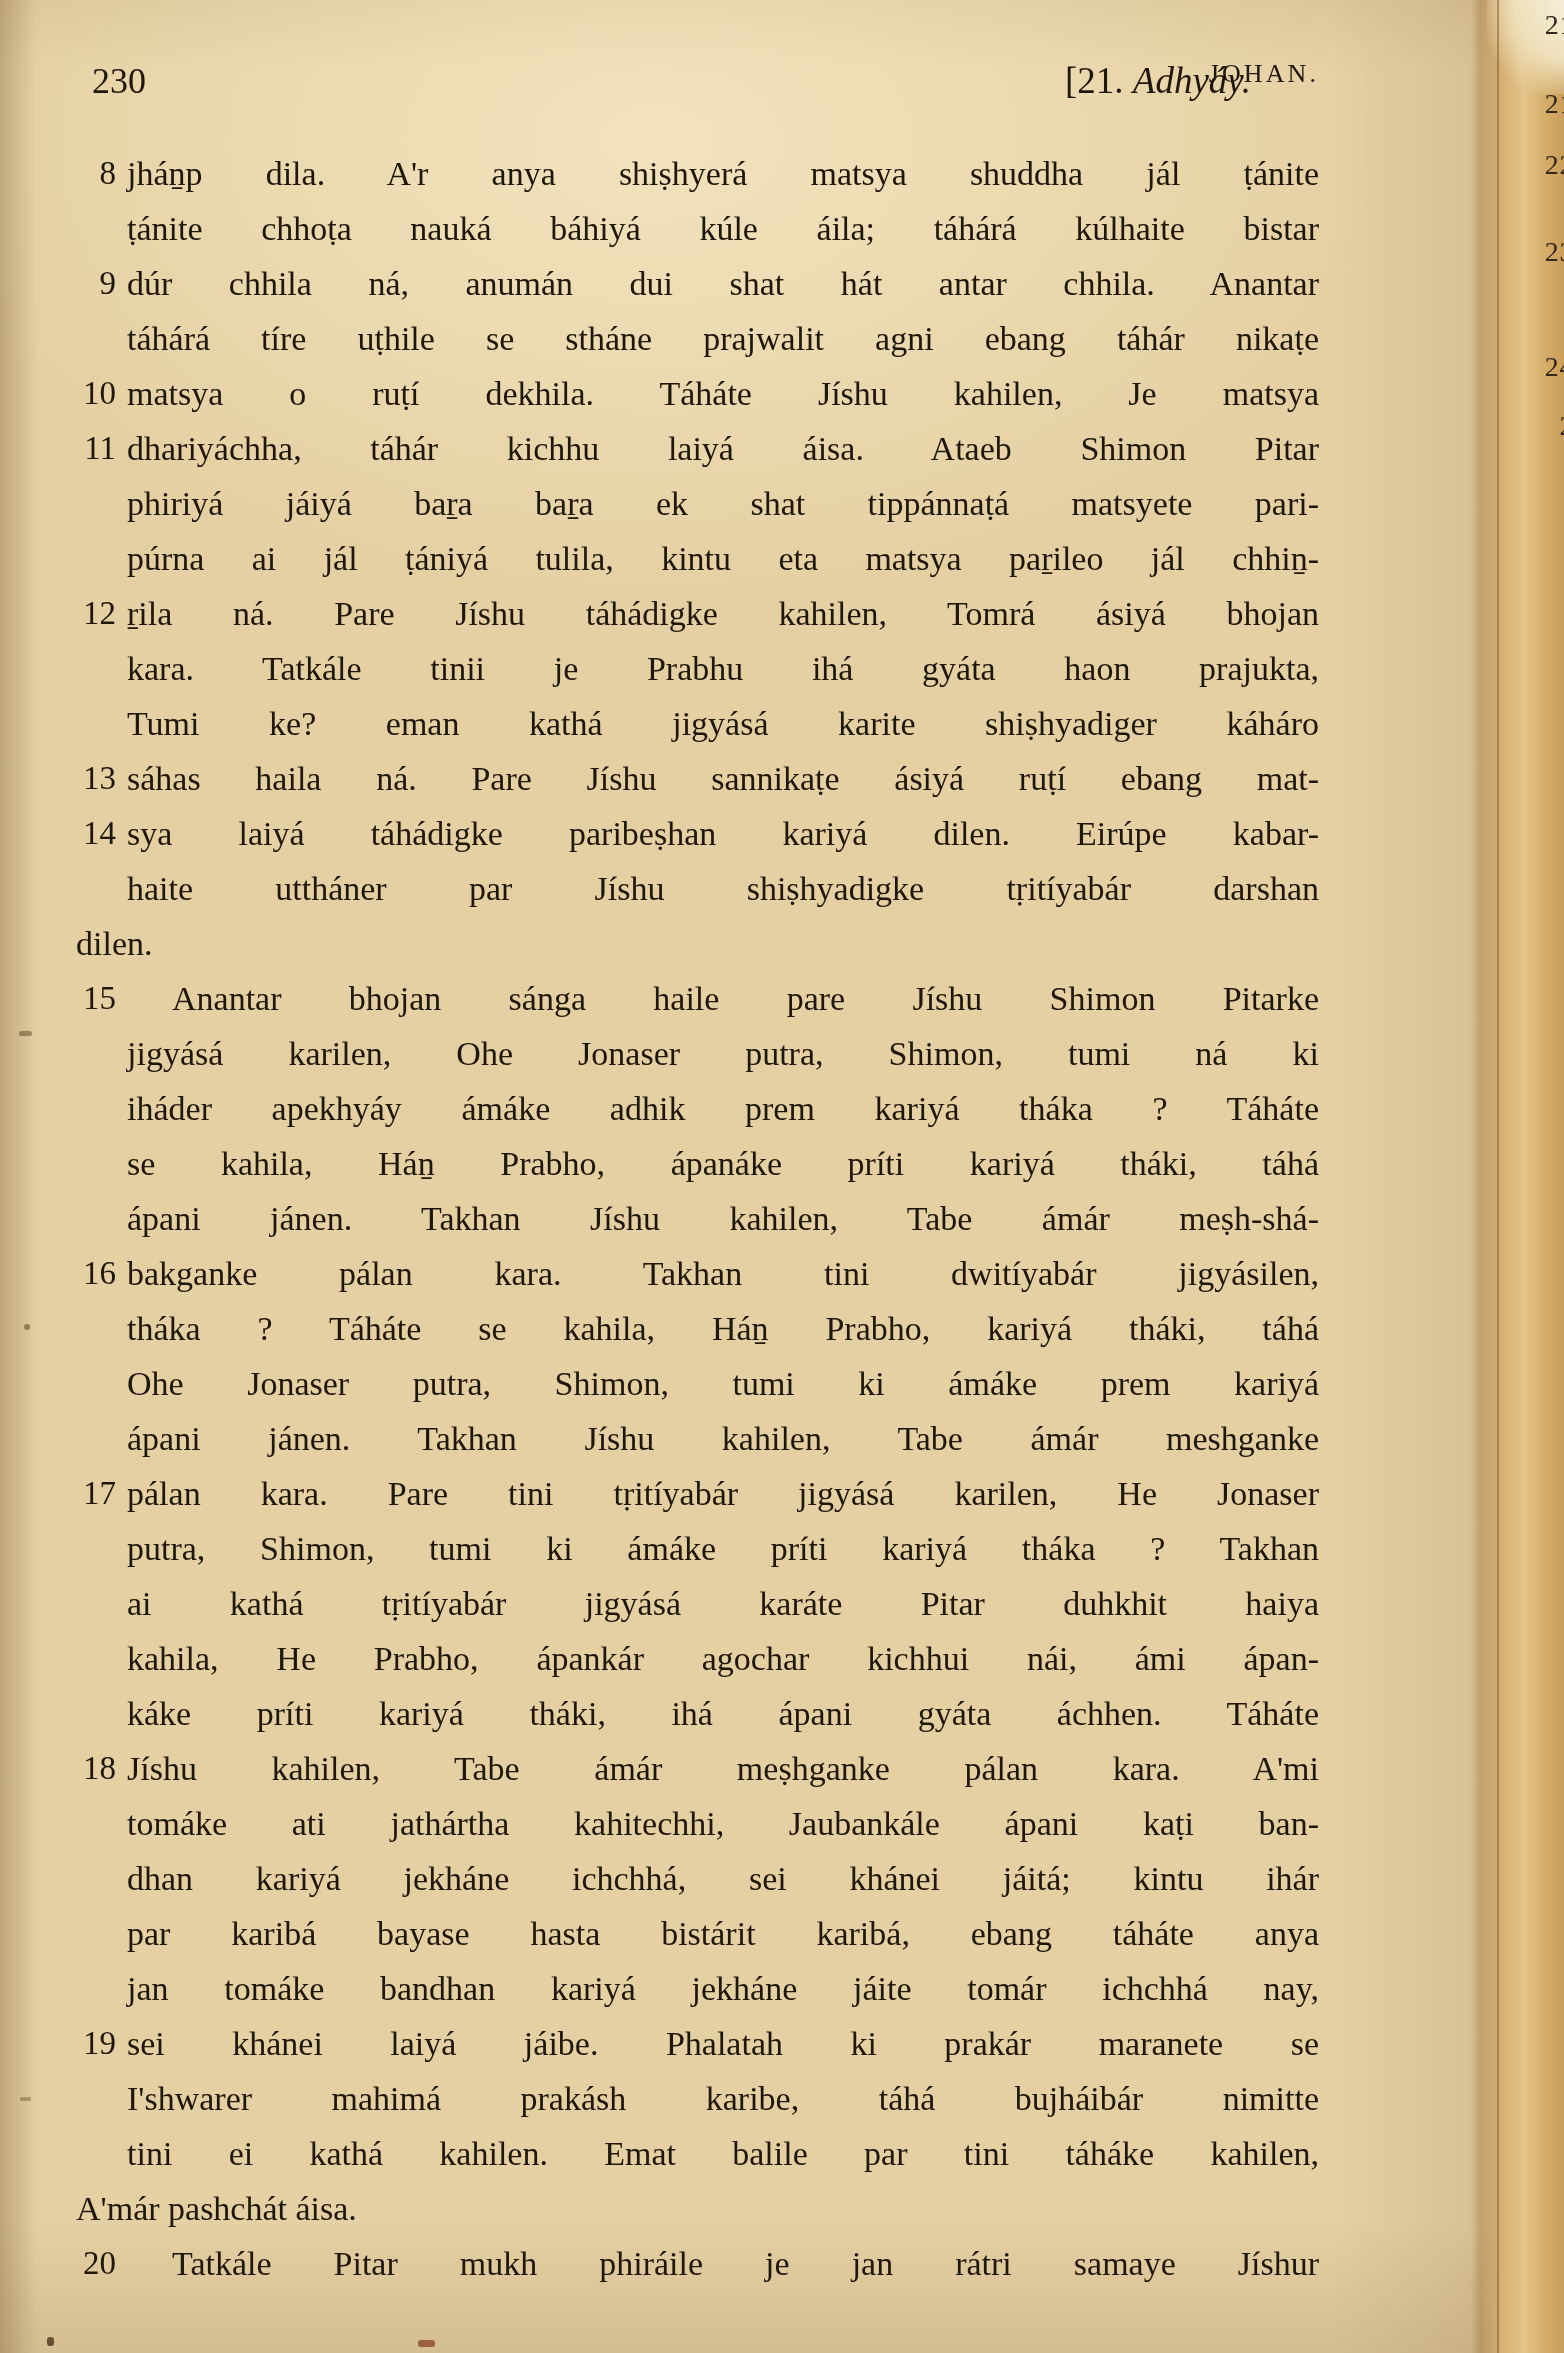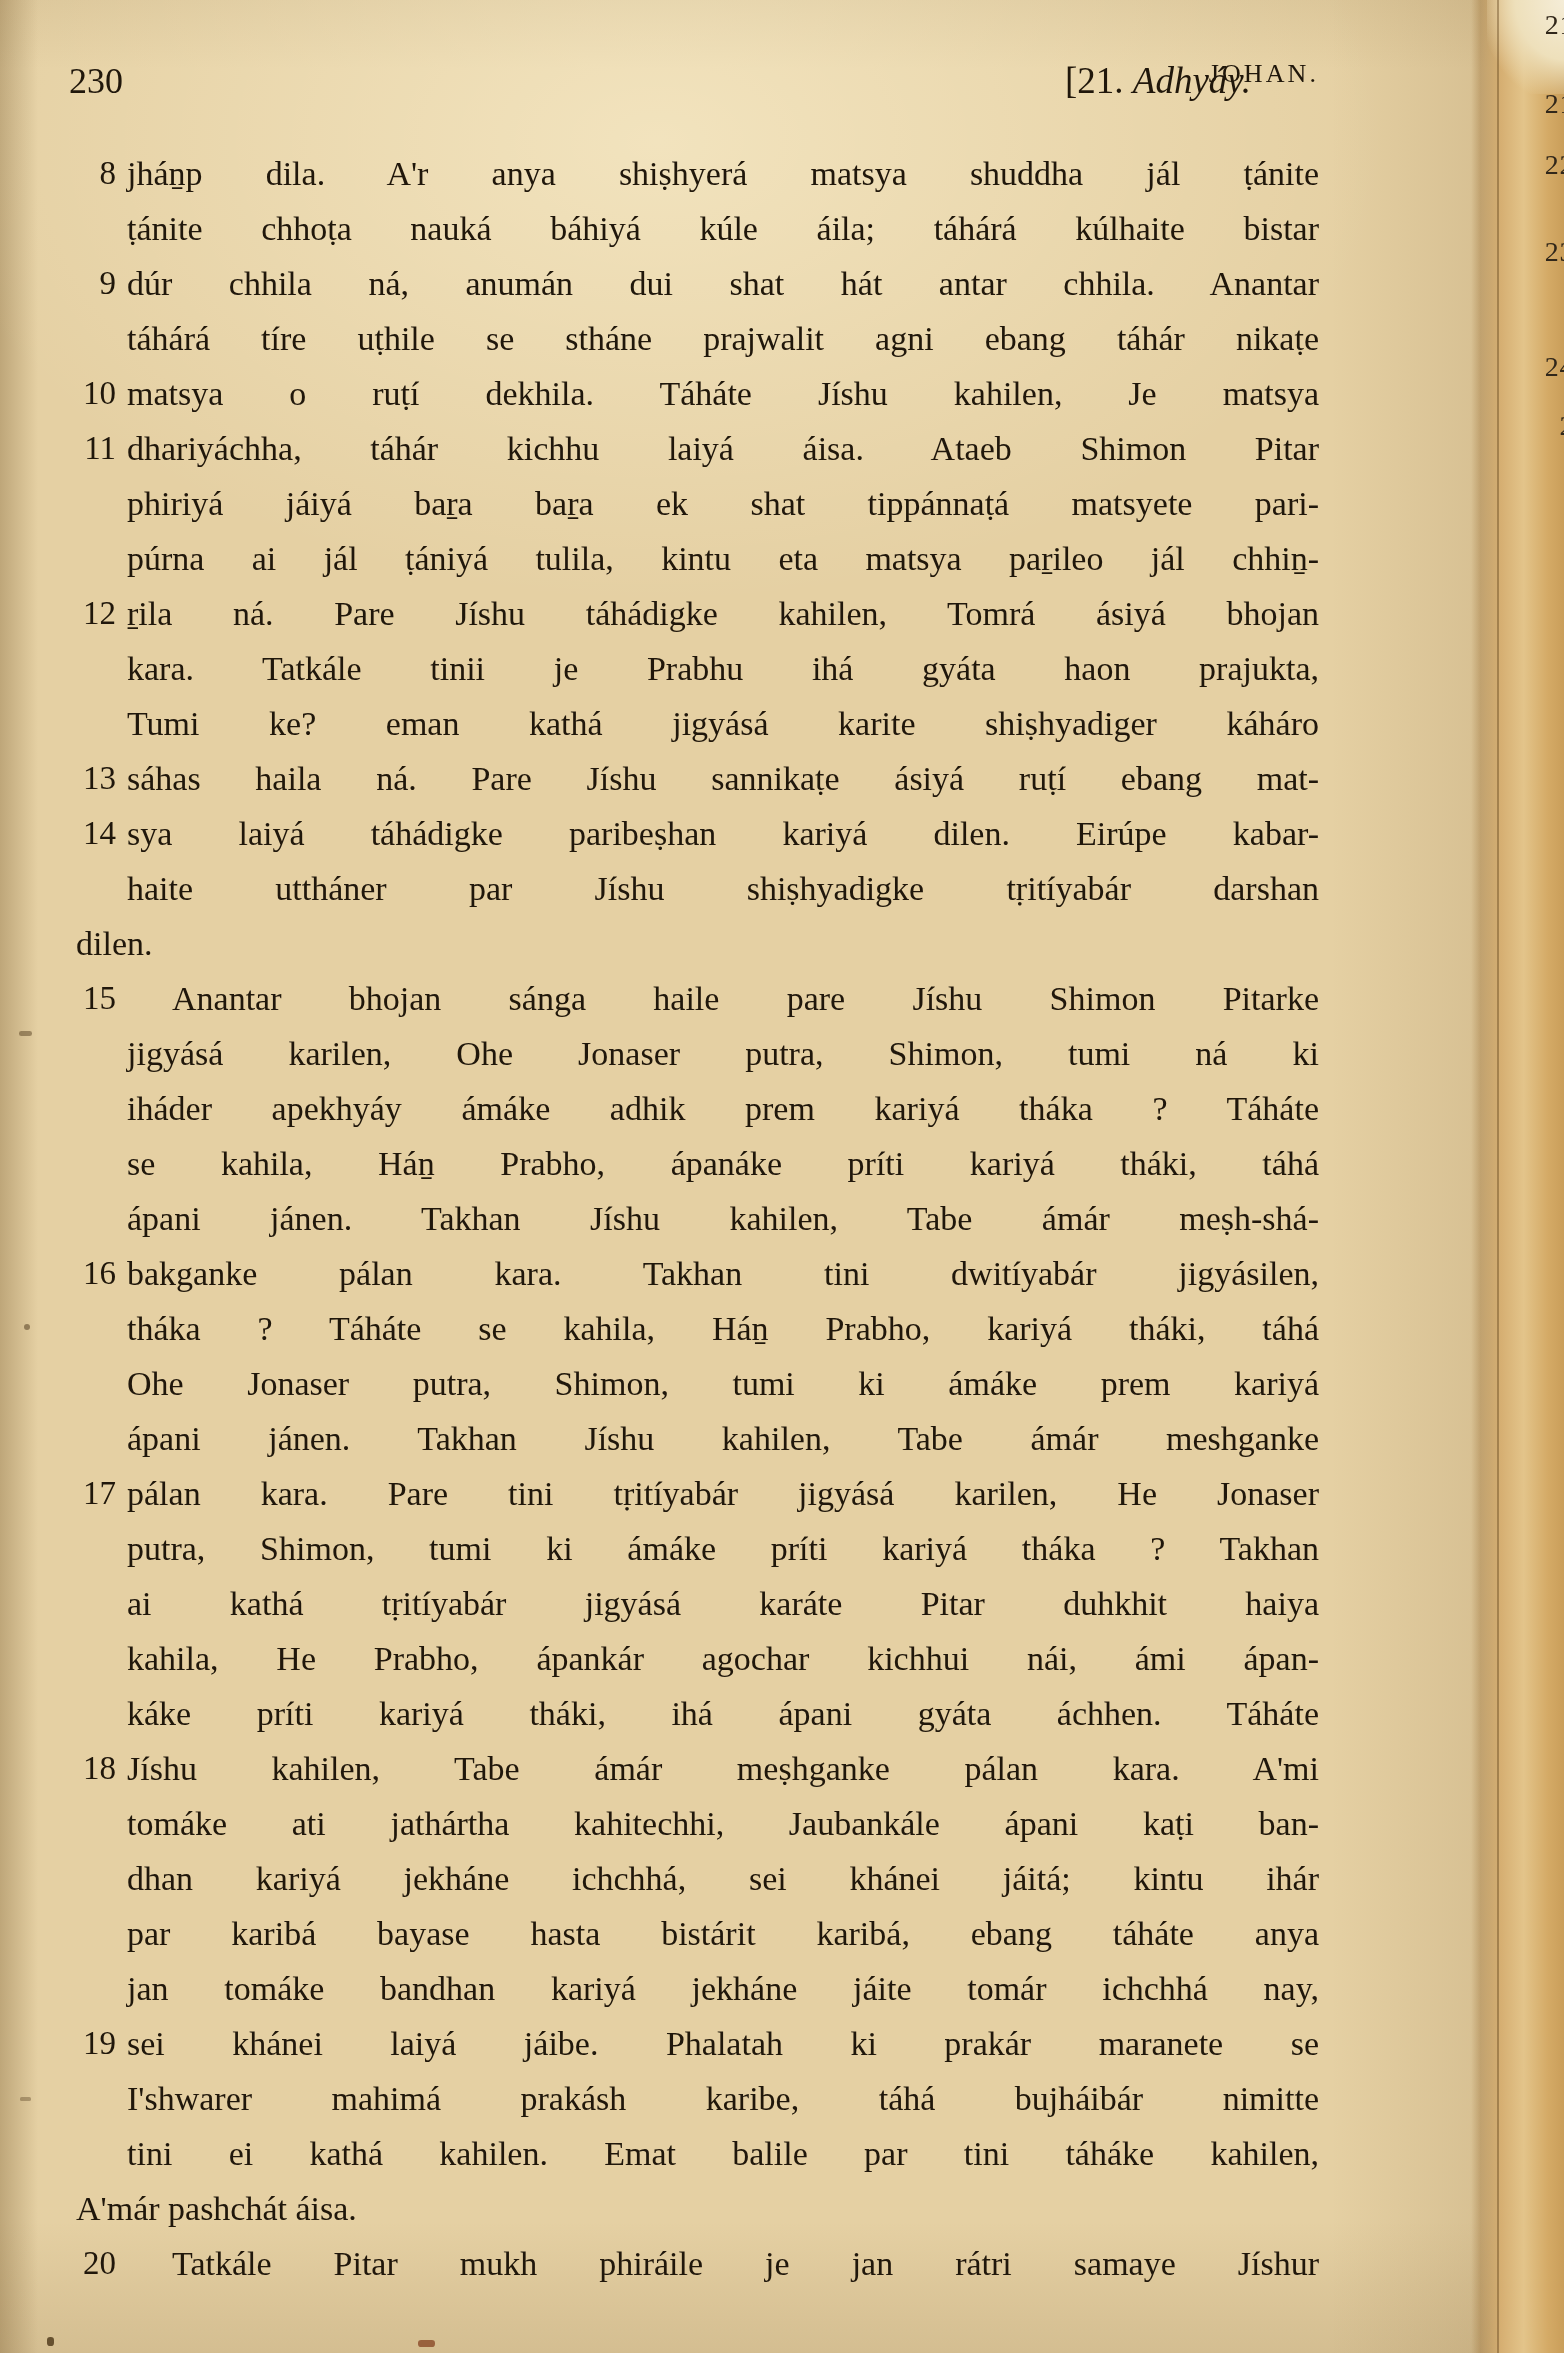--- a/index.html
+++ b/index.html
@@ -36,21 +36,21 @@
   }
   .edge-num {
     position:absolute; right:-9.4px; font-size:28px; color:#31271a;
     letter-spacing:0.8px;
   }
   
   .header {
     position:absolute; left:69px; top:59px; width:1250px;
     display:flex; align-items:baseline;
   }
-  .page-number { font-size:36px; }
+  .page-number { font-size:36px;margin-left:23px; }
   .running-title {
     position:absolute; left:0; right:0; text-align:right;
     font-size:26px; letter-spacing:3.1px;
   }
   .chapter-ref { margin-left:auto; margin-right:68px; font-size:37px; white-space:nowrap; }
   .chapter-ref .word { font-style:italic; }
   
   .text-block { position:absolute; left:69px; top:146px; width:1250px; }
   .line {
     position:relative; height:55px;

